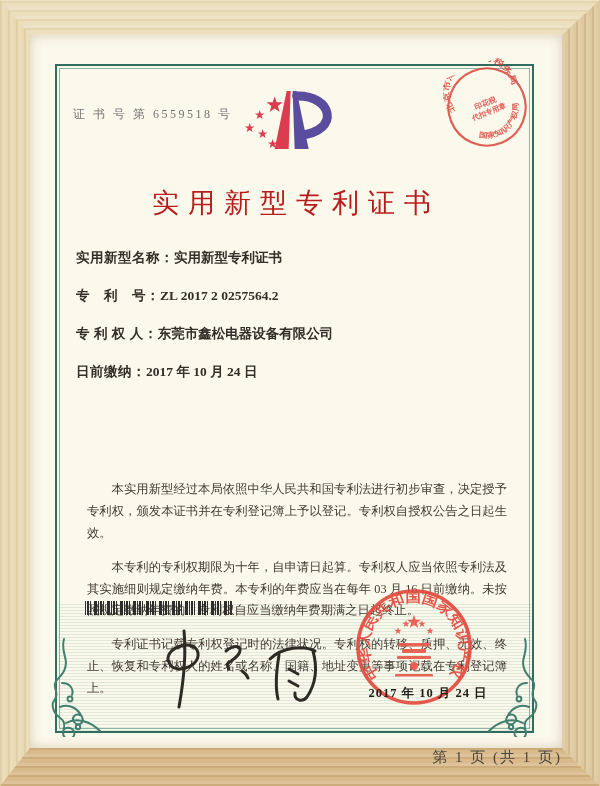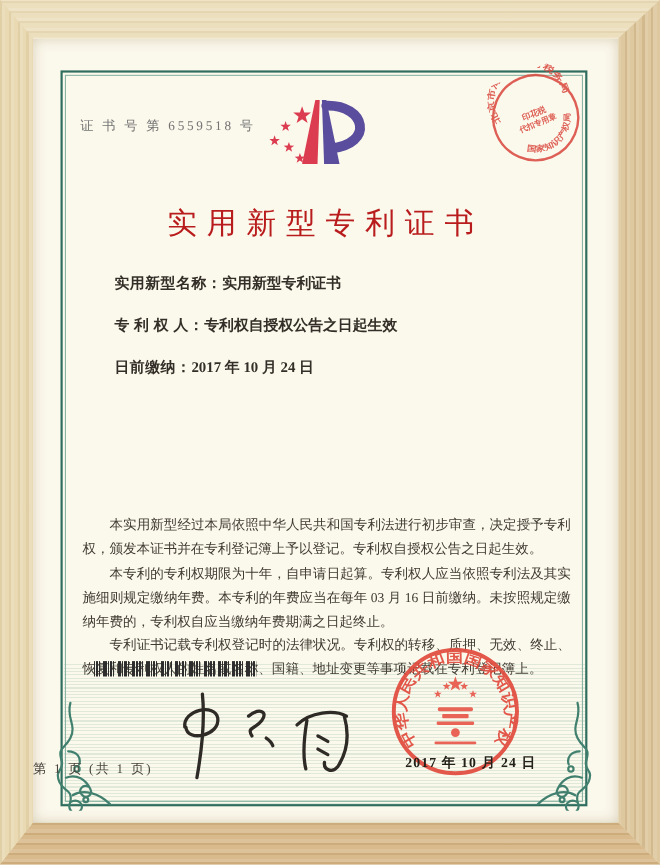--- a/index.html
+++ b/index.html
@@ -25,33 +25,33 @@
   .cert-no{position:absolute;left:43px;top:71px;font-size:12px;letter-spacing:2.5px;color:#737373;}
   .logo{position:absolute;left:50%;top:52px;transform:translateX(-52%);}
   .title{position:absolute;left:0;right:0;top:150px;text-align:center;font-size:27px;font-weight:400;letter-spacing:9px;color:#b91c1c;}
 
   
   .tax-stamp{position:absolute;left:415px;top:30px;width:84px;height:84px;transform:rotate(-22deg);opacity:.85;}
 
   
   .fields{position:absolute;left:46px;top:214px;right:30px;font-size:13.5px;font-weight:600;color:#332f28;}
   .field-row{height:38px;line-height:18px;}
-  .field-label{letter-spacing:.5px;margin-left:28px;}
+  .field-label{letter-spacing:.5px;}
 
   
   .paragraphs{position:absolute;left:45px;top:432px;width:444px;font-size:12.3px;line-height:1.78;color:#403b32;text-align:justify;}
-  .paragraphs p{margin:0;text-indent:2em;}
+  .paragraphs p{margin:12px;text-indent:2em;}
 
   
   .barcode{position:absolute;left:55px;top:566px;width:148px;height:14px;background:repeating-linear-gradient(90deg,#2d2d2d 0 1px,rgba(0,0,0,0) 1px 2px,#2d2d2d 2px 4px,rgba(0,0,0,0) 4px 5px,#2d2d2d 5px 6px,rgba(0,0,0,0) 6px 9px,#2d2d2d 9px 12px,rgba(0,0,0,0) 12px 13px);}
   .signer{position:absolute;left:58px;top:608px;font-family:"Liberation Sans","DejaVu Sans",sans-serif;font-size:13.5px;font-weight:600;color:#3a3733;line-height:24px;}
   .signature{position:absolute;left:122px;top:582px;}
   .seal{position:absolute;left:323px;top:551px;width:122px;height:122px;opacity:.92;}
   .seal-date{position:absolute;left:318px;top:650px;width:160px;text-align:center;font-size:12.5px;font-weight:600;letter-spacing:1px;color:#232019;}
-  .footer{position:absolute;left:0;right:0;top:656px;text-align:left;font-size:12px;letter-spacing:2px;color:#4a463e;}
+  .footer{position:absolute;left:0;right:0;top:713px;text-align:right;font-size:15px;letter-spacing:2px;color:#4a463e;}
 
   .ornament{position:absolute;width:58px;height:100px;color:#41806e;}
   .ornament.left{left:20px;top:602px;}
   .ornament.right{right:23px;top:602px;transform:scaleX(-1);}
 </style>
 </head>
 <body>
 
 <div class="stage">
 
@@ -126,21 +126,22 @@
       <text x="50" y="59" font-size="8.5" fill="#d9453b" font-weight="bold" text-anchor="middle">代扣专用章</text>
       <text font-size="8.5" fill="#d9453b" font-weight="bold">
         <textPath href="#taxBottom" startOffset="22" textLength="72" lengthAdjust="spacingAndGlyphs">国家知识产权局</textPath>
       </text>
     </svg>
 
     <div class="title">实用新型专利证书</div>
 
     <div class="fields">
       <div class="field-row"><span class="field-label">实用新型名称：</span><span class="field-value">实用新型专利证书</span></div>
-      <div class="field-row"><span class="field-label">专 利 权 人：</span><span class="field-value">专利权自授权公告之日起生效</span></div>
+      <div class="field-row"><span class="field-label">专　利　号：</span><span class="field-value">ZL 2017 2 0257564.2</span></div>
+      <div class="field-row"><span class="field-label">专 利 权 人：</span><span class="field-value">东莞市鑫松电器设备有限公司</span></div>
       <div class="field-row"><span class="field-label">日前缴纳：</span><span class="field-value">2017 年 10 月 24 日</span></div>
     </div>
 
     <div class="paragraphs">
       <p>本实用新型经过本局依照中华人民共和国专利法进行初步审查，决定授予专利权，颁发本证书并在专利登记簿上予以登记。专利权自授权公告之日起生效。</p>
       <p>本专利的专利权期限为十年，自申请日起算。专利权人应当依照专利法及其实施细则规定缴纳年费。本专利的年费应当在每年 03 月 16 日前缴纳。未按照规定缴纳年费的，专利权自应当缴纳年费期满之日起终止。</p>
       <p>专利证书记载专利权登记时的法律状况。专利权的转移、质押、无效、终止、恢复和专利权人的姓名或名称、国籍、地址变更等事项记载在专利登记簿上。</p>
     </div>
 
     <div class="barcode"></div>

